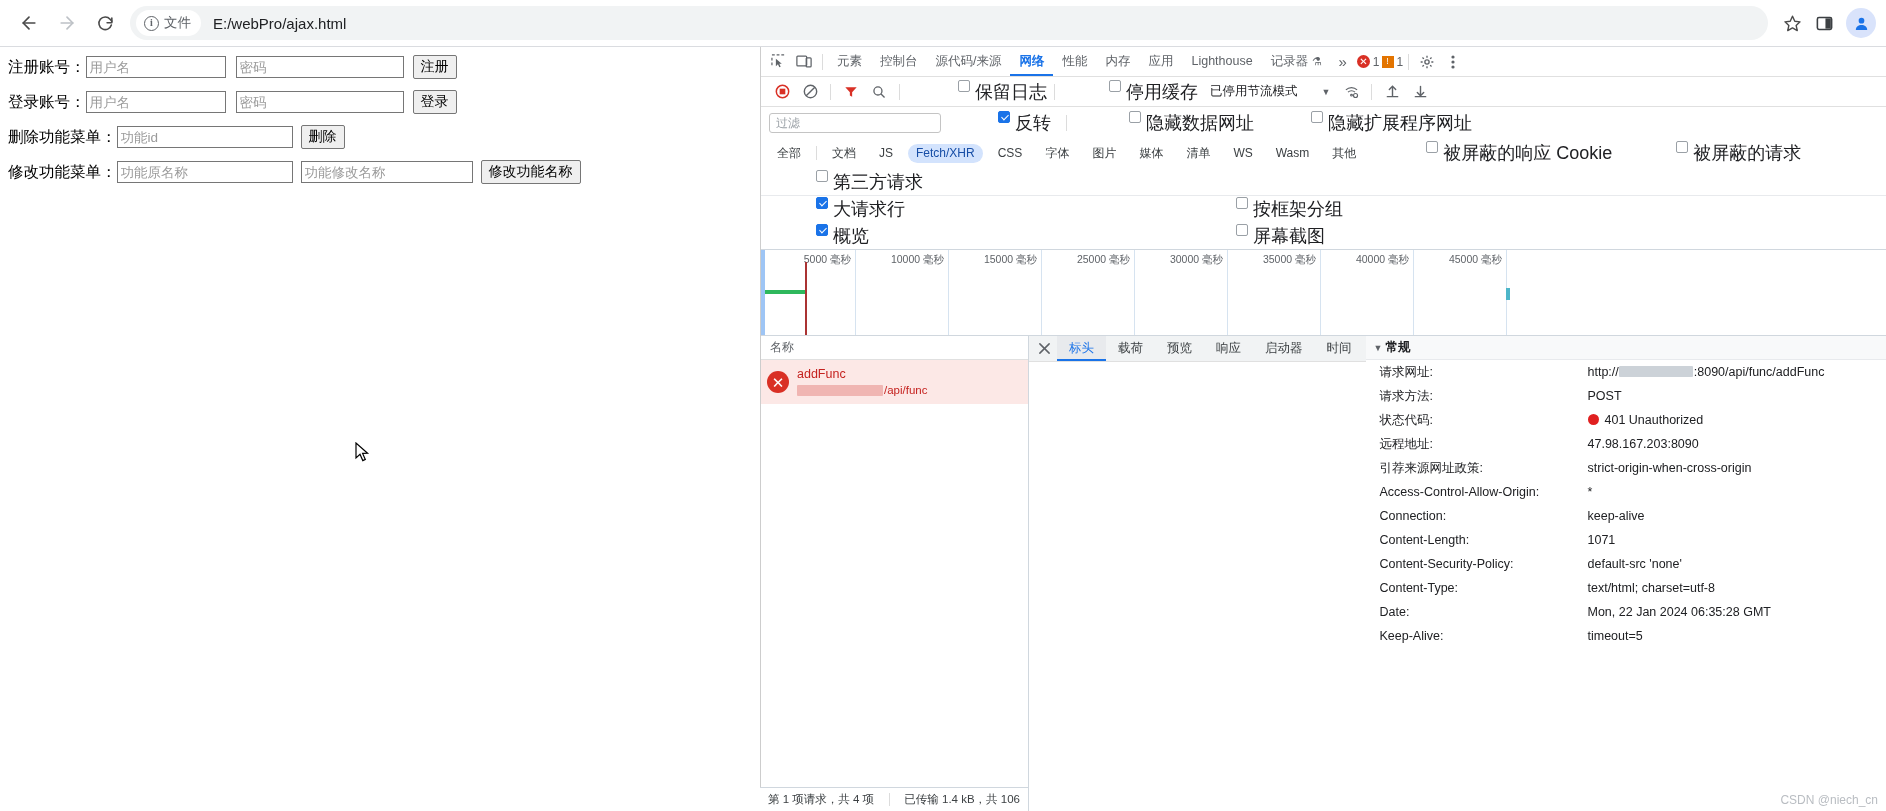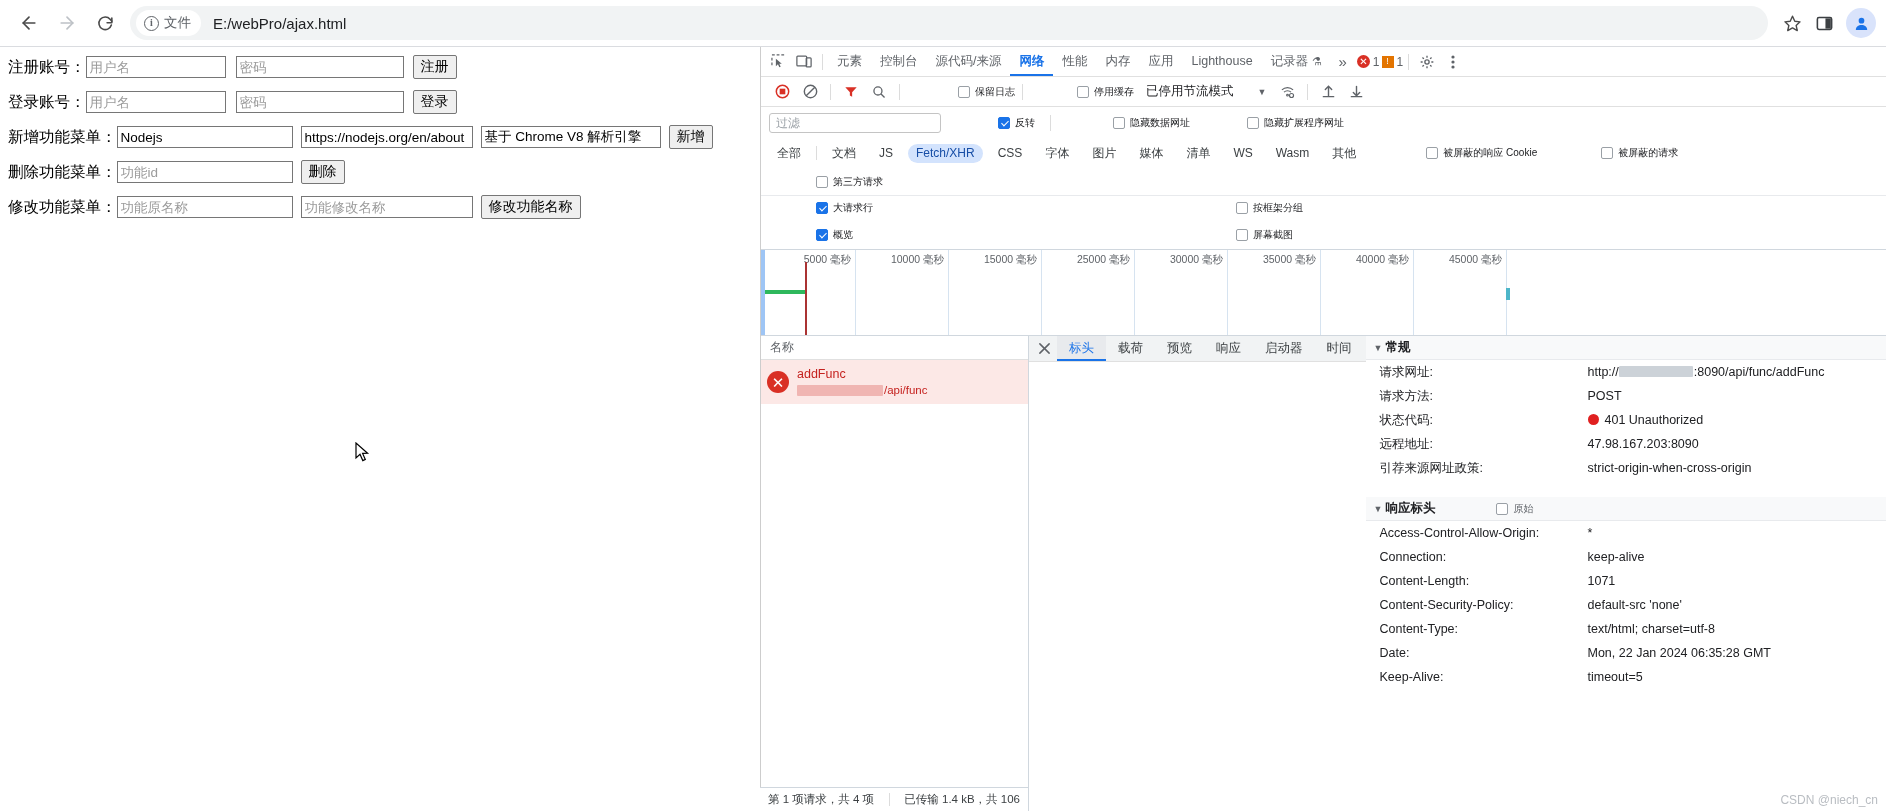--- a/index.html
+++ b/index.html
@@ -97,21 +97,21 @@
   .err-badge { display:flex; align-items:center; gap:3px; margin-left:2px; font-size:12px; color:#5f6368; }
   .dot-err { width:13px;height:13px;border-radius:50%;background:#d93025;color:#fff;
     display:flex;align-items:center;justify-content:center;font-size:10px;line-height:1; }
   .sq-warn { width:12px;height:12px;background:#e37400;color:#fff;
     display:flex;align-items:center;justify-content:center;font-size:9px;line-height:1; }
 
   .net-toolbar {
     height:30px; display:flex; align-items:center; padding:0 8px; gap:2px;
     border-bottom:1px solid #e0e0e0; flex:0 0 auto;
   }
-  .chk { display:inline-flex; align-items:center; gap:5px; font-size:10px; color:#202124; cursor:pointer;padding-left:47px; }
+  .chk { display:inline-flex; gap:5px; font-size:18px; color:#202124; cursor:pointer;padding-left:47px; }
   .box {
     width:12px; height:12px; border:1px solid #9aa0a6; border-radius:2px;
     background:#fff; display:inline-block; flex:0 0 auto;
   }
   .box.on {
     background:#1a73e8; border-color:#1a73e8; position:relative;
   }
   .box.on::after {
     content:""; position:absolute; left:3.5px; top:1px; width:3px; height:6px;
     border:solid #fff; border-width:0 1.6px 1.6px 0; transform:rotate(45deg);
@@ -275,27 +275,20 @@
       <button class="btn" style="margin-left:9px">注册</button>
     </div>
 
     <div class="form-row">
       <span class="form-label">登录账号：</span>
       <input class="txt" style="width: 140px;" placeholder="用户名">
       <input class="txt" style="width: 168px; margin-left: 10px;" placeholder="密码">
       <button class="btn" style="margin-left:9px">登录</button>
     </div>
 
-    <div class="form-row">
-      <span class="form-label">新增功能菜单：</span>
-      <input class="txt" style="width: 176px;" value="Nodejs">
-      <input class="txt" style="width: 172px; margin-left: 8px;" value="https://nodejs.org/en/about">
-      <input class="txt" style="width: 180px; margin-left: 8px;" value="基于 Chrome V8 解析引擎">
-      <button class="btn" style="margin-left:8px">新增</button>
-    </div>
 
     <div class="form-row">
       <span class="form-label">删除功能菜单：</span>
       <input class="txt" style="width: 176px;" placeholder="功能id">
       <button class="btn" style="margin-left:8px">删除</button>
     </div>
 
     <div class="form-row">
       <span class="form-label">修改功能菜单：</span>
       <input class="txt" style="width: 176px;" placeholder="功能原名称">
@@ -590,27 +583,20 @@
           </div>
           <div class="kv">
             <span class="k">远程地址:</span>
             <span class="v">47.98.167.203:8090</span>
           </div>
           <div class="kv">
             <span class="k">引荐来源网址政策:</span>
             <span class="v">strict-origin-when-cross-origin</span>
           </div>
 
-          <div class="sec-head" style="margin-top:17px">
-            <span><span class="tri">▼</span><span>响应标头</span></span>
-            <label class="chk" style="font-weight:normal;color:#5f6368">
-              <span class="box"></span>
-              <span>原始</span>
-            </label>
-          </div>
 
           <div class="kv">
             <span class="k">Access-Control-Allow-Origin:</span>
             <span class="v">*</span>
           </div>
           <div class="kv">
             <span class="k">Connection:</span>
             <span class="v">keep-alive</span>
           </div>
           <div class="kv">

